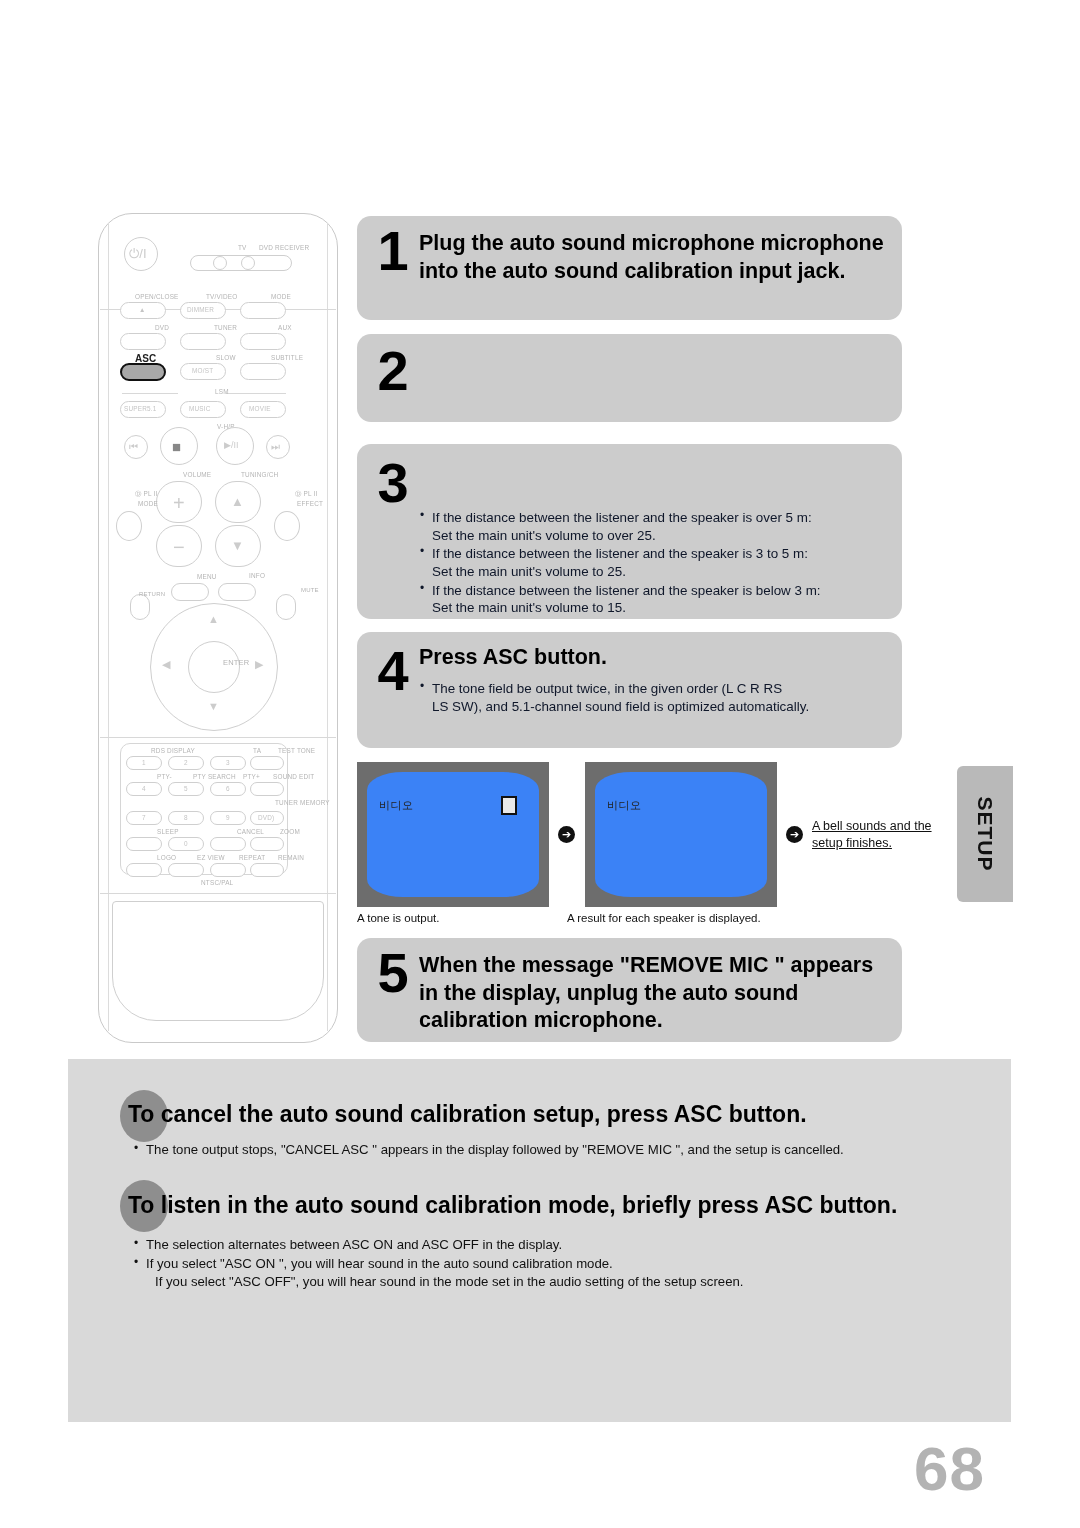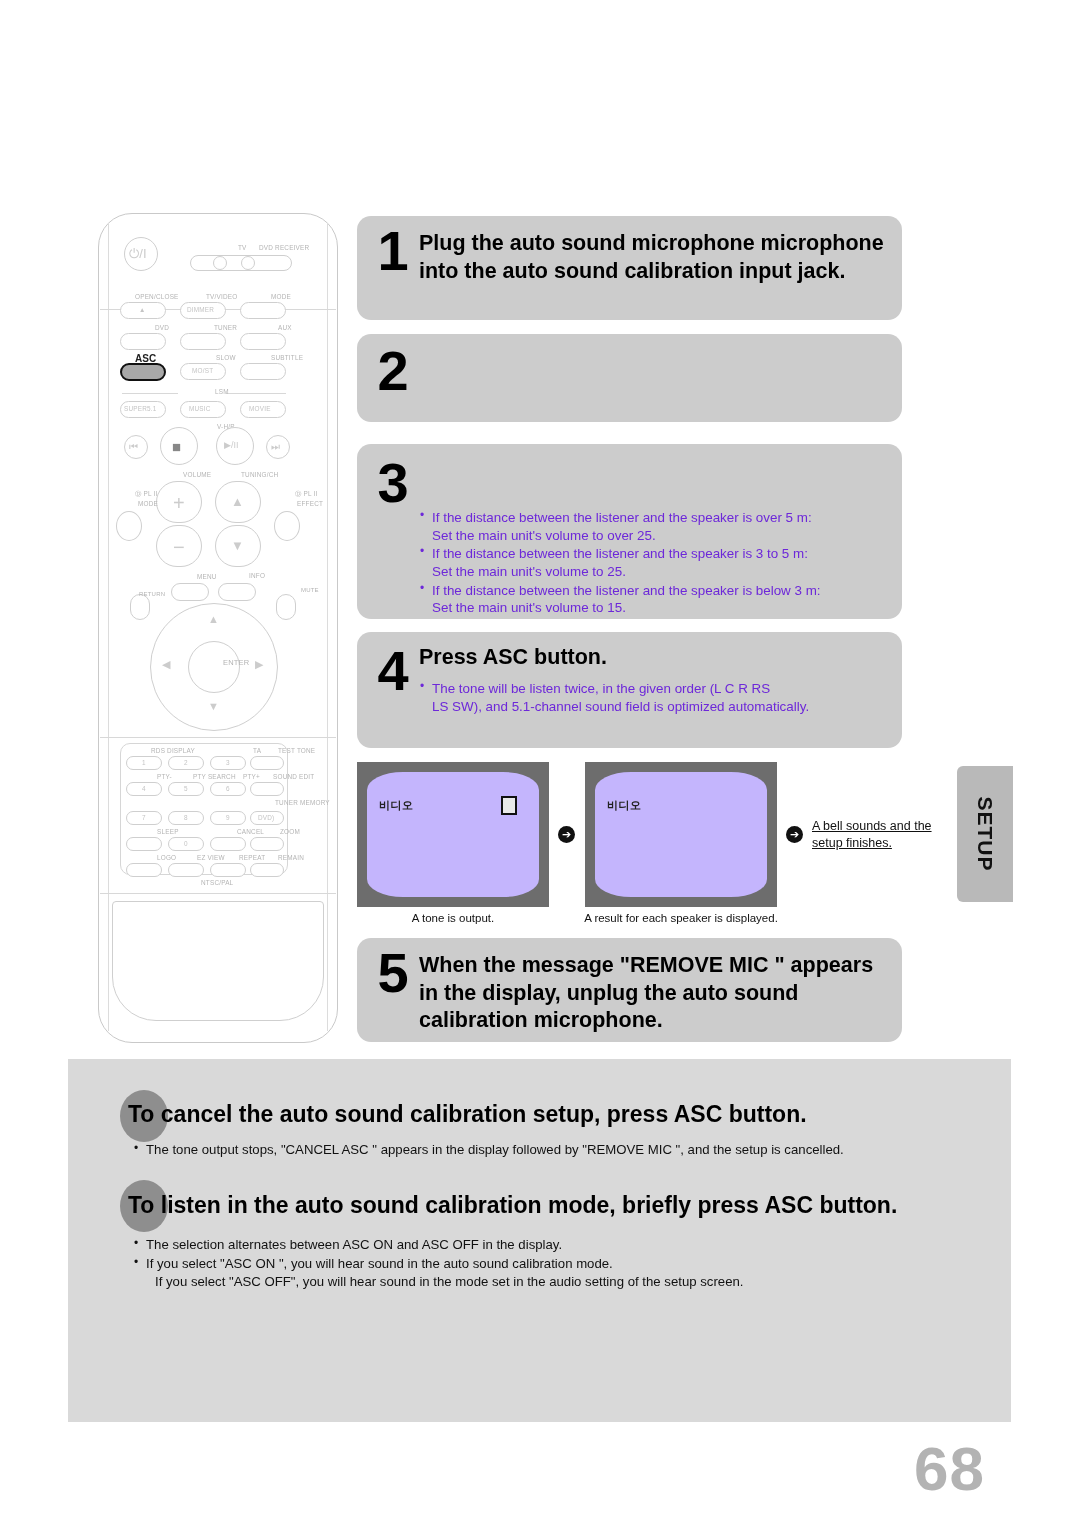--- a/index.html
+++ b/index.html
@@ -176,21 +176,21 @@
     font-size: 21.5px;
     font-weight: bold;
     color: #000;
     line-height: 1.28;
   }
   .step-bullets {
     position: absolute;
     left: 62px;
     right: 12px;
     font-size: 13.4px;
-    color: #6d28d9;
+    color: #0f172a;
     line-height: 1.32;
   }
   .step-bullets .b-item {
     position: relative;
     padding-left: 13px;
     margin-bottom: 1px;
   }
   .step-bullets .b-item::before {
     content: "\2022";
     position: absolute;
@@ -204,25 +204,24 @@
   #tv-row { position: absolute; left: 357px; top: 762px; width: 620px; height: 165px; }
   .tv {
     position: absolute;
     background: #6d6d6d;
     box-sizing: border-box;
     padding: 10px;
   }
   .tv-screen {
     width: 100%;
     height: 100%;
-    background: #c4b5fd;
+    background: #3b82f6;
     border-radius: 36px / 18px;
     position: relative;
     box-sizing: border-box;
-    font-weight: bold;
   }
   .tv-ko {
     position: absolute;
     left: 12px;
     top: 26px;
     font-size: 11px;
     color: #222;
     letter-spacing: 0.5px;
   }
   .tv-marker {
@@ -232,21 +231,20 @@
     width: 16px;
     height: 19px;
     border: 2.2px solid #111;
     background: #e9e9e9;
     box-sizing: border-box;
   }
   .tv-cap {
     position: absolute;
     font-size: 11.5px;
     color: #111;
-    text-align: center;
     white-space: nowrap;
   }
   .arrow-circ {
     position: absolute;
     width: 17px;
     height: 17px;
     border-radius: 50%;
     background: #111;
     color: #fff;
     font-size: 11px;
@@ -483,21 +481,21 @@
       <span class="b-sub">Set the main unit's volume to 15.</span>
     </div>
   </div>
 </div>
 
 <div class="step-box" style="left:357px;top:632px;width:545px;height:116px;">
   <div class="step-num" style="top:10px;">4</div>
   <div class="step-title" style="top:12px;">Press ASC button.</div>
   <div class="step-bullets" style="top:48px;">
     <div class="b-item">
-      <span>The tone will be listen twice, in the given order (L    C    R    RS</span>
+      <span>The tone field be output twice, in the given order (L    C    R    RS</span>
       <span class="b-sub">LS    SW), and 5.1-channel sound field is optimized automatically.</span>
     </div>
   </div>
 </div>
 
 <div class="step-box" style="left:357px;top:938px;width:545px;height:104px;">
   <div class="step-num">5</div>
   <div class="step-title">When the message "REMOVE MIC  " appears in the display, unplug the auto sound calibration microphone.</div>
 </div>
 

